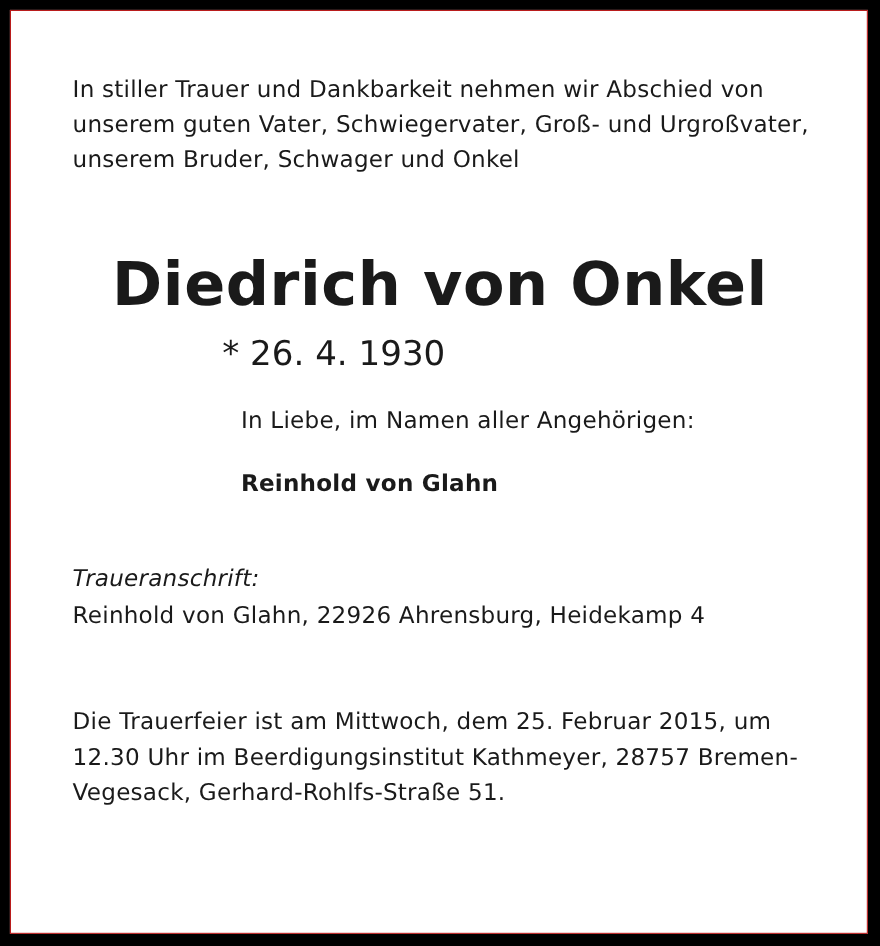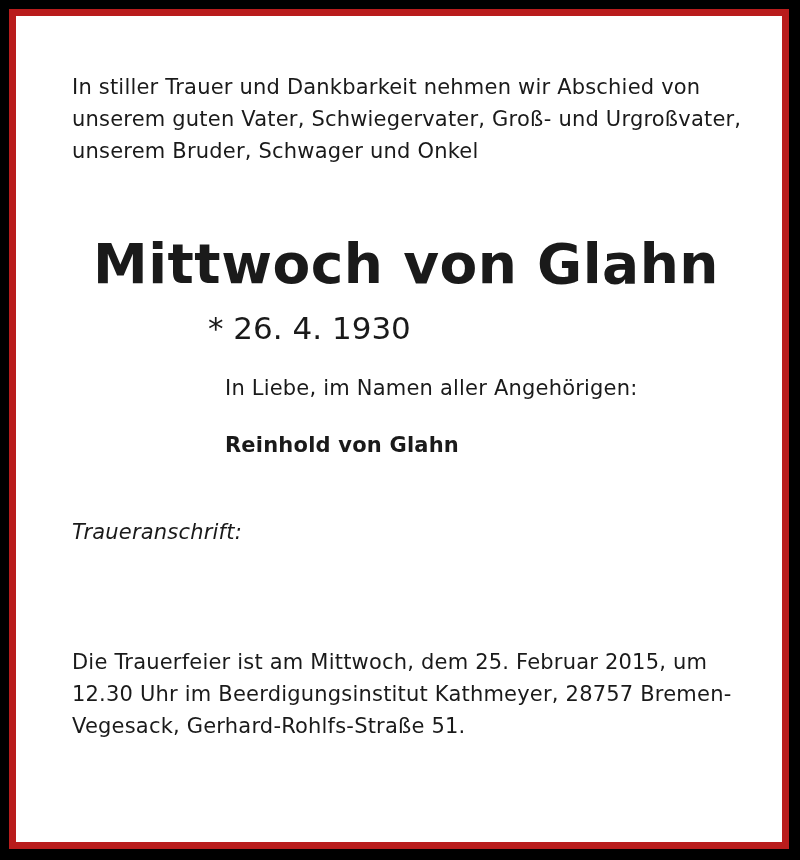--- a/index.html
+++ b/index.html
@@ -2,21 +2,21 @@
 <html><head>
   <meta charset="utf-8">
   <style>
     html, body { margin: 0; padding: 0; }
     body {
       width: 800px; height: 860px; background: #000; position: relative; overflow: hidden;
       font-family: "DejaVu Sans", sans-serif; color: #1a1a1a;
     }
     .card {
       position: absolute; left: 9px; top: 9px; width: 780px; height: 840px;
-      background: #fff; border: 7px solid #b91c1c; box-sizing: border-box;
+      background: #fff; border: 1px solid #b91c1c; box-sizing: border-box;
     }
     .txt { position: absolute; white-space: nowrap; font-size: 21px; line-height: 32px; letter-spacing: 0.2px; }
     .intro { left: 56px; top: 55px; }
     .intro .line { display: block; white-space: nowrap; }
     .name {
       position: absolute; left: 0; width: 780px; text-align: center; top: 216px;
       font-size: 55px; line-height: 64px; font-weight: bold; letter-spacing: 0.5px; color: #1a1a1a;
     }
     .dates { position: absolute; top: 296px; font-size: 31px; line-height: 32px; }
     .birth { left: 192px; }
@@ -32,28 +32,29 @@
 </head>
 <body>
 
 <div class="card">
   <div class="txt intro">
     <span class="line">In stiller Trauer und Dankbarkeit nehmen wir Abschied von</span>
     <span class="line">unserem guten Vater, Schwiegervater, Groß- und Urgroßvater,</span>
     <span class="line">unserem Bruder, Schwager und Onkel</span>
   </div>
 
-  <div class="name">Mittwoch von Glahn</div>
+  <div class="name">Diedrich von Onkel</div>
 
   <div class="dates birth">* 26. 4. 1930</div>
 
   <div class="txt love">In Liebe, im Namen aller Angehörigen:</div>
   <div class="txt signer">Reinhold von Glahn</div>
 
   <div class="txt addr-label">Traueranschrift:</div>
+  <div class="txt addr">Reinhold von Glahn, 22926 Ahrensburg, Heidekamp 4</div>
 
   <div class="txt ceremony">
     <span class="line">Die Trauerfeier ist am Mittwoch, dem 25. Februar 2015, um</span>
     <span class="line">12.30 Uhr im Beerdigungsinstitut Kathmeyer, 28757 Bremen-</span>
     <span class="line">Vegesack, Gerhard-Rohlfs-Straße 51.</span>
   </div>
 
 </div>
 
 </body></html>

